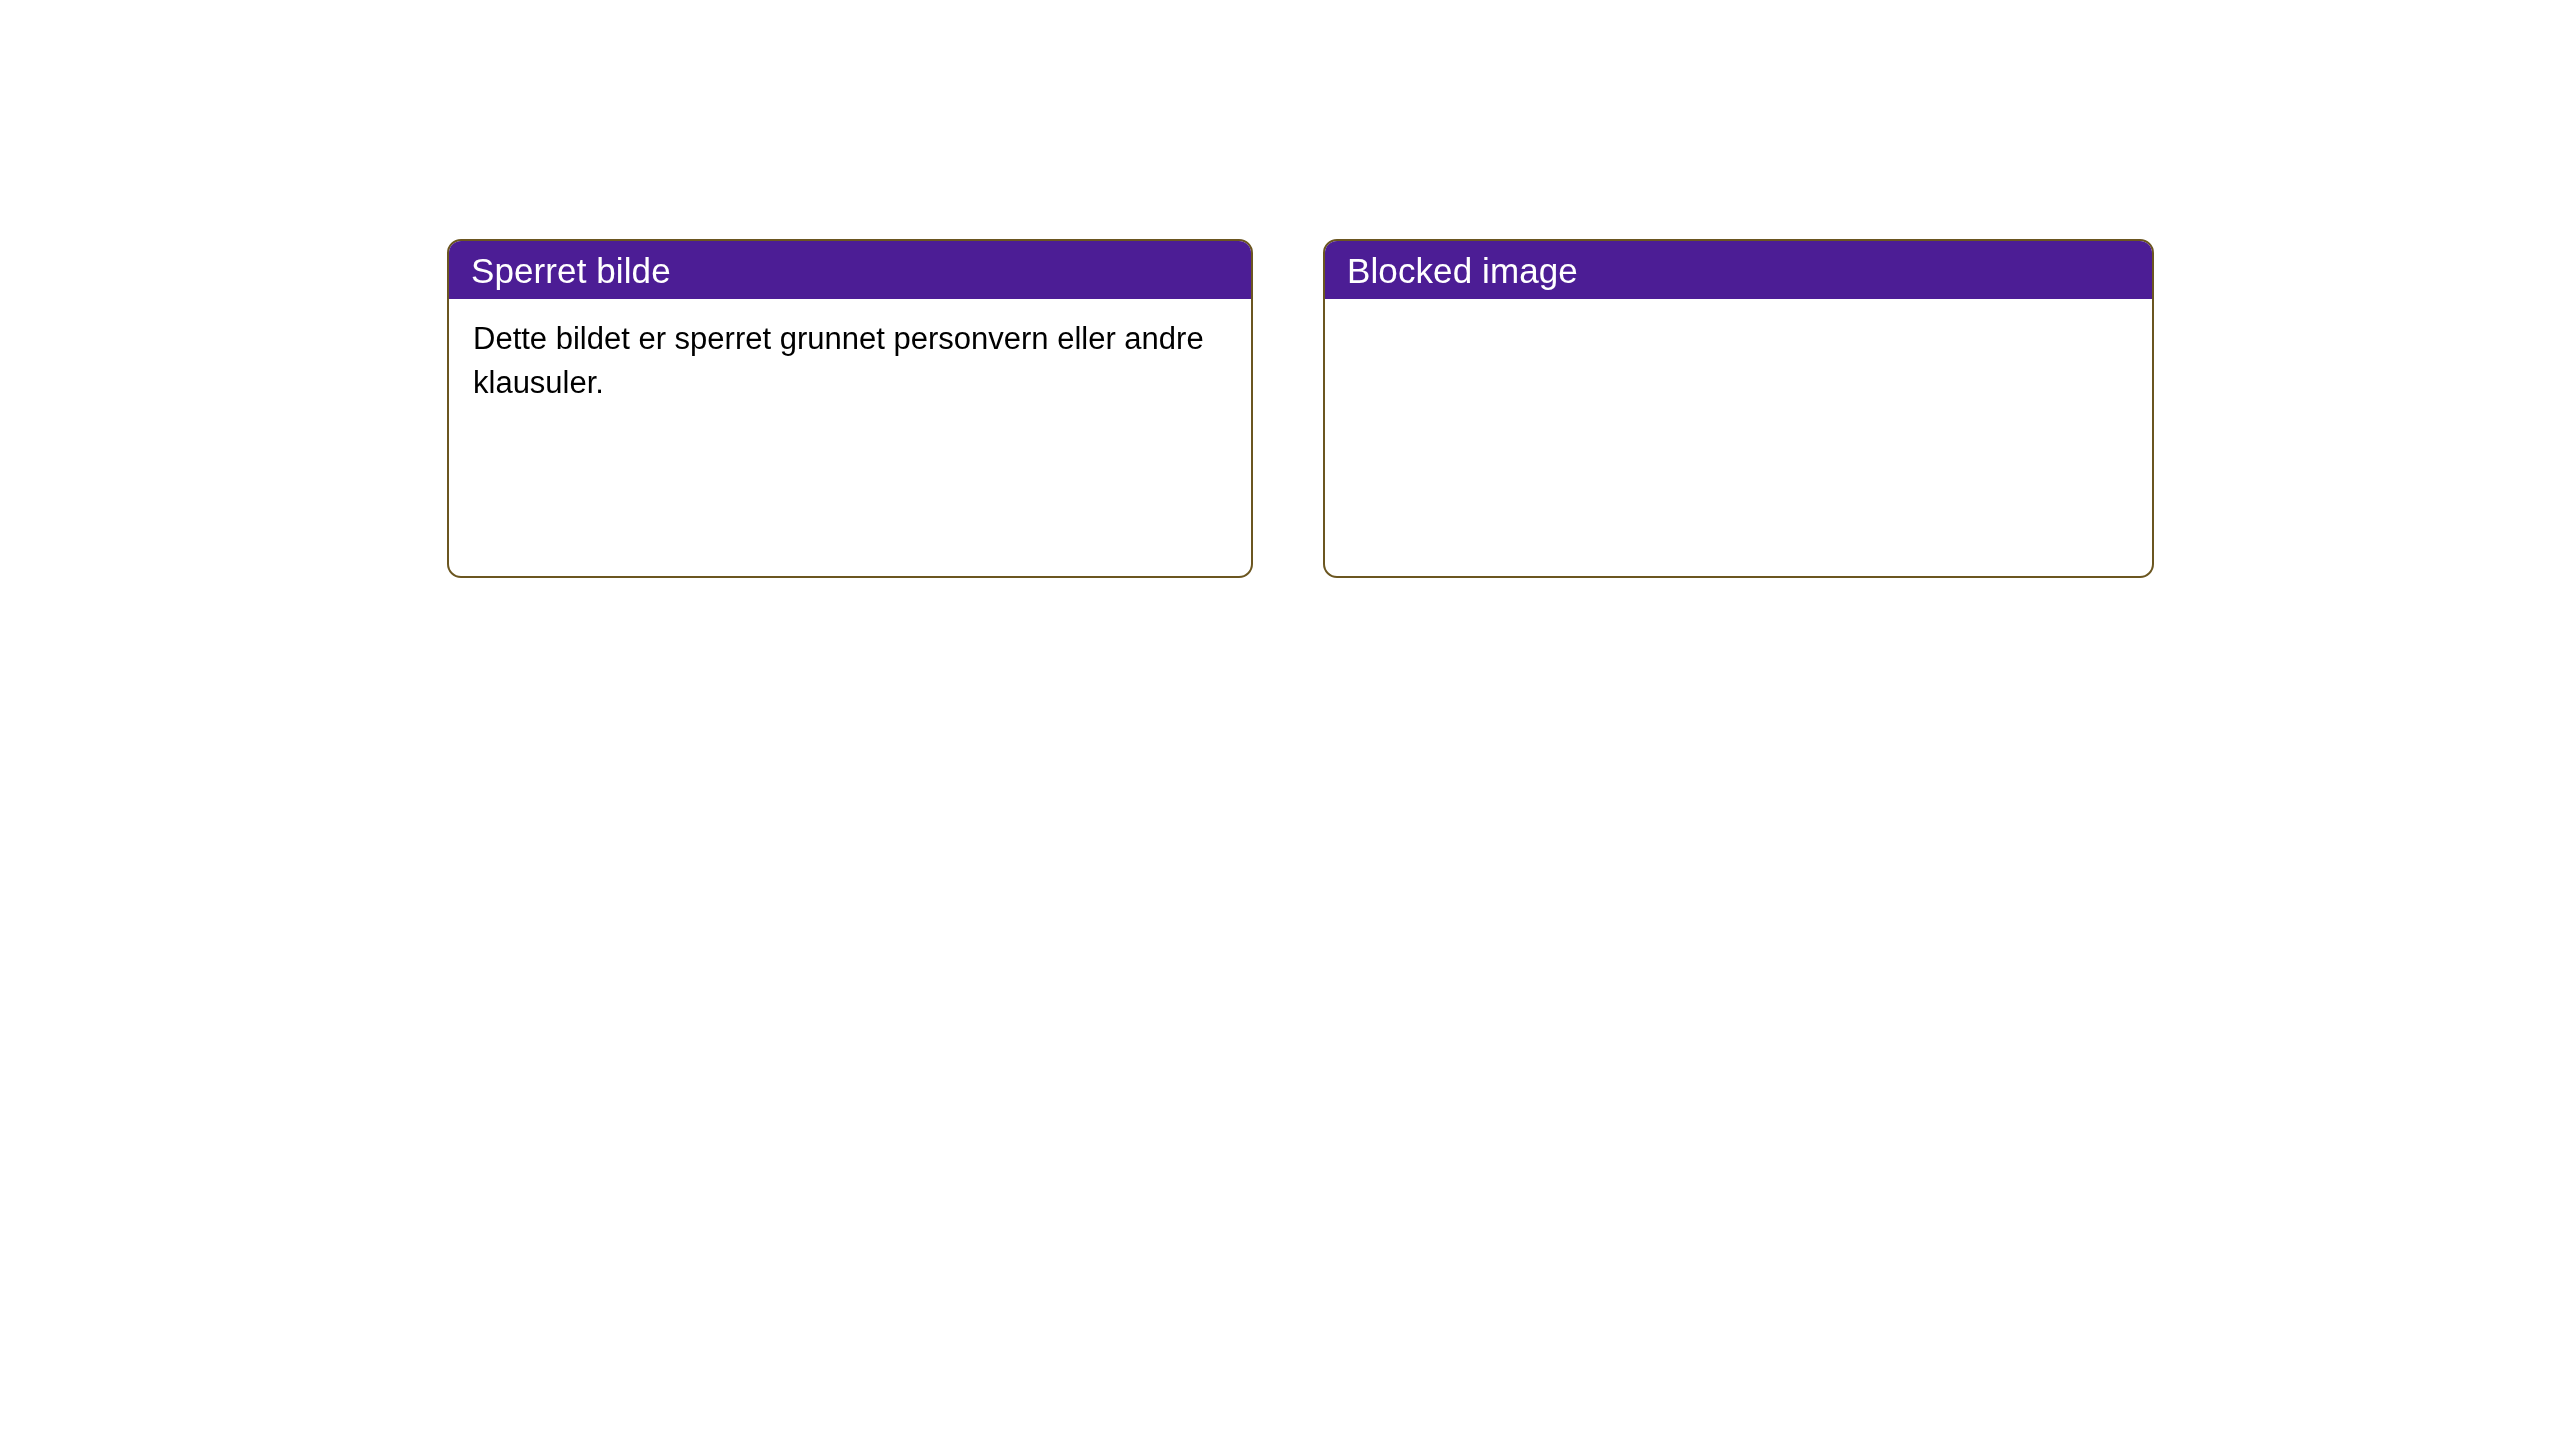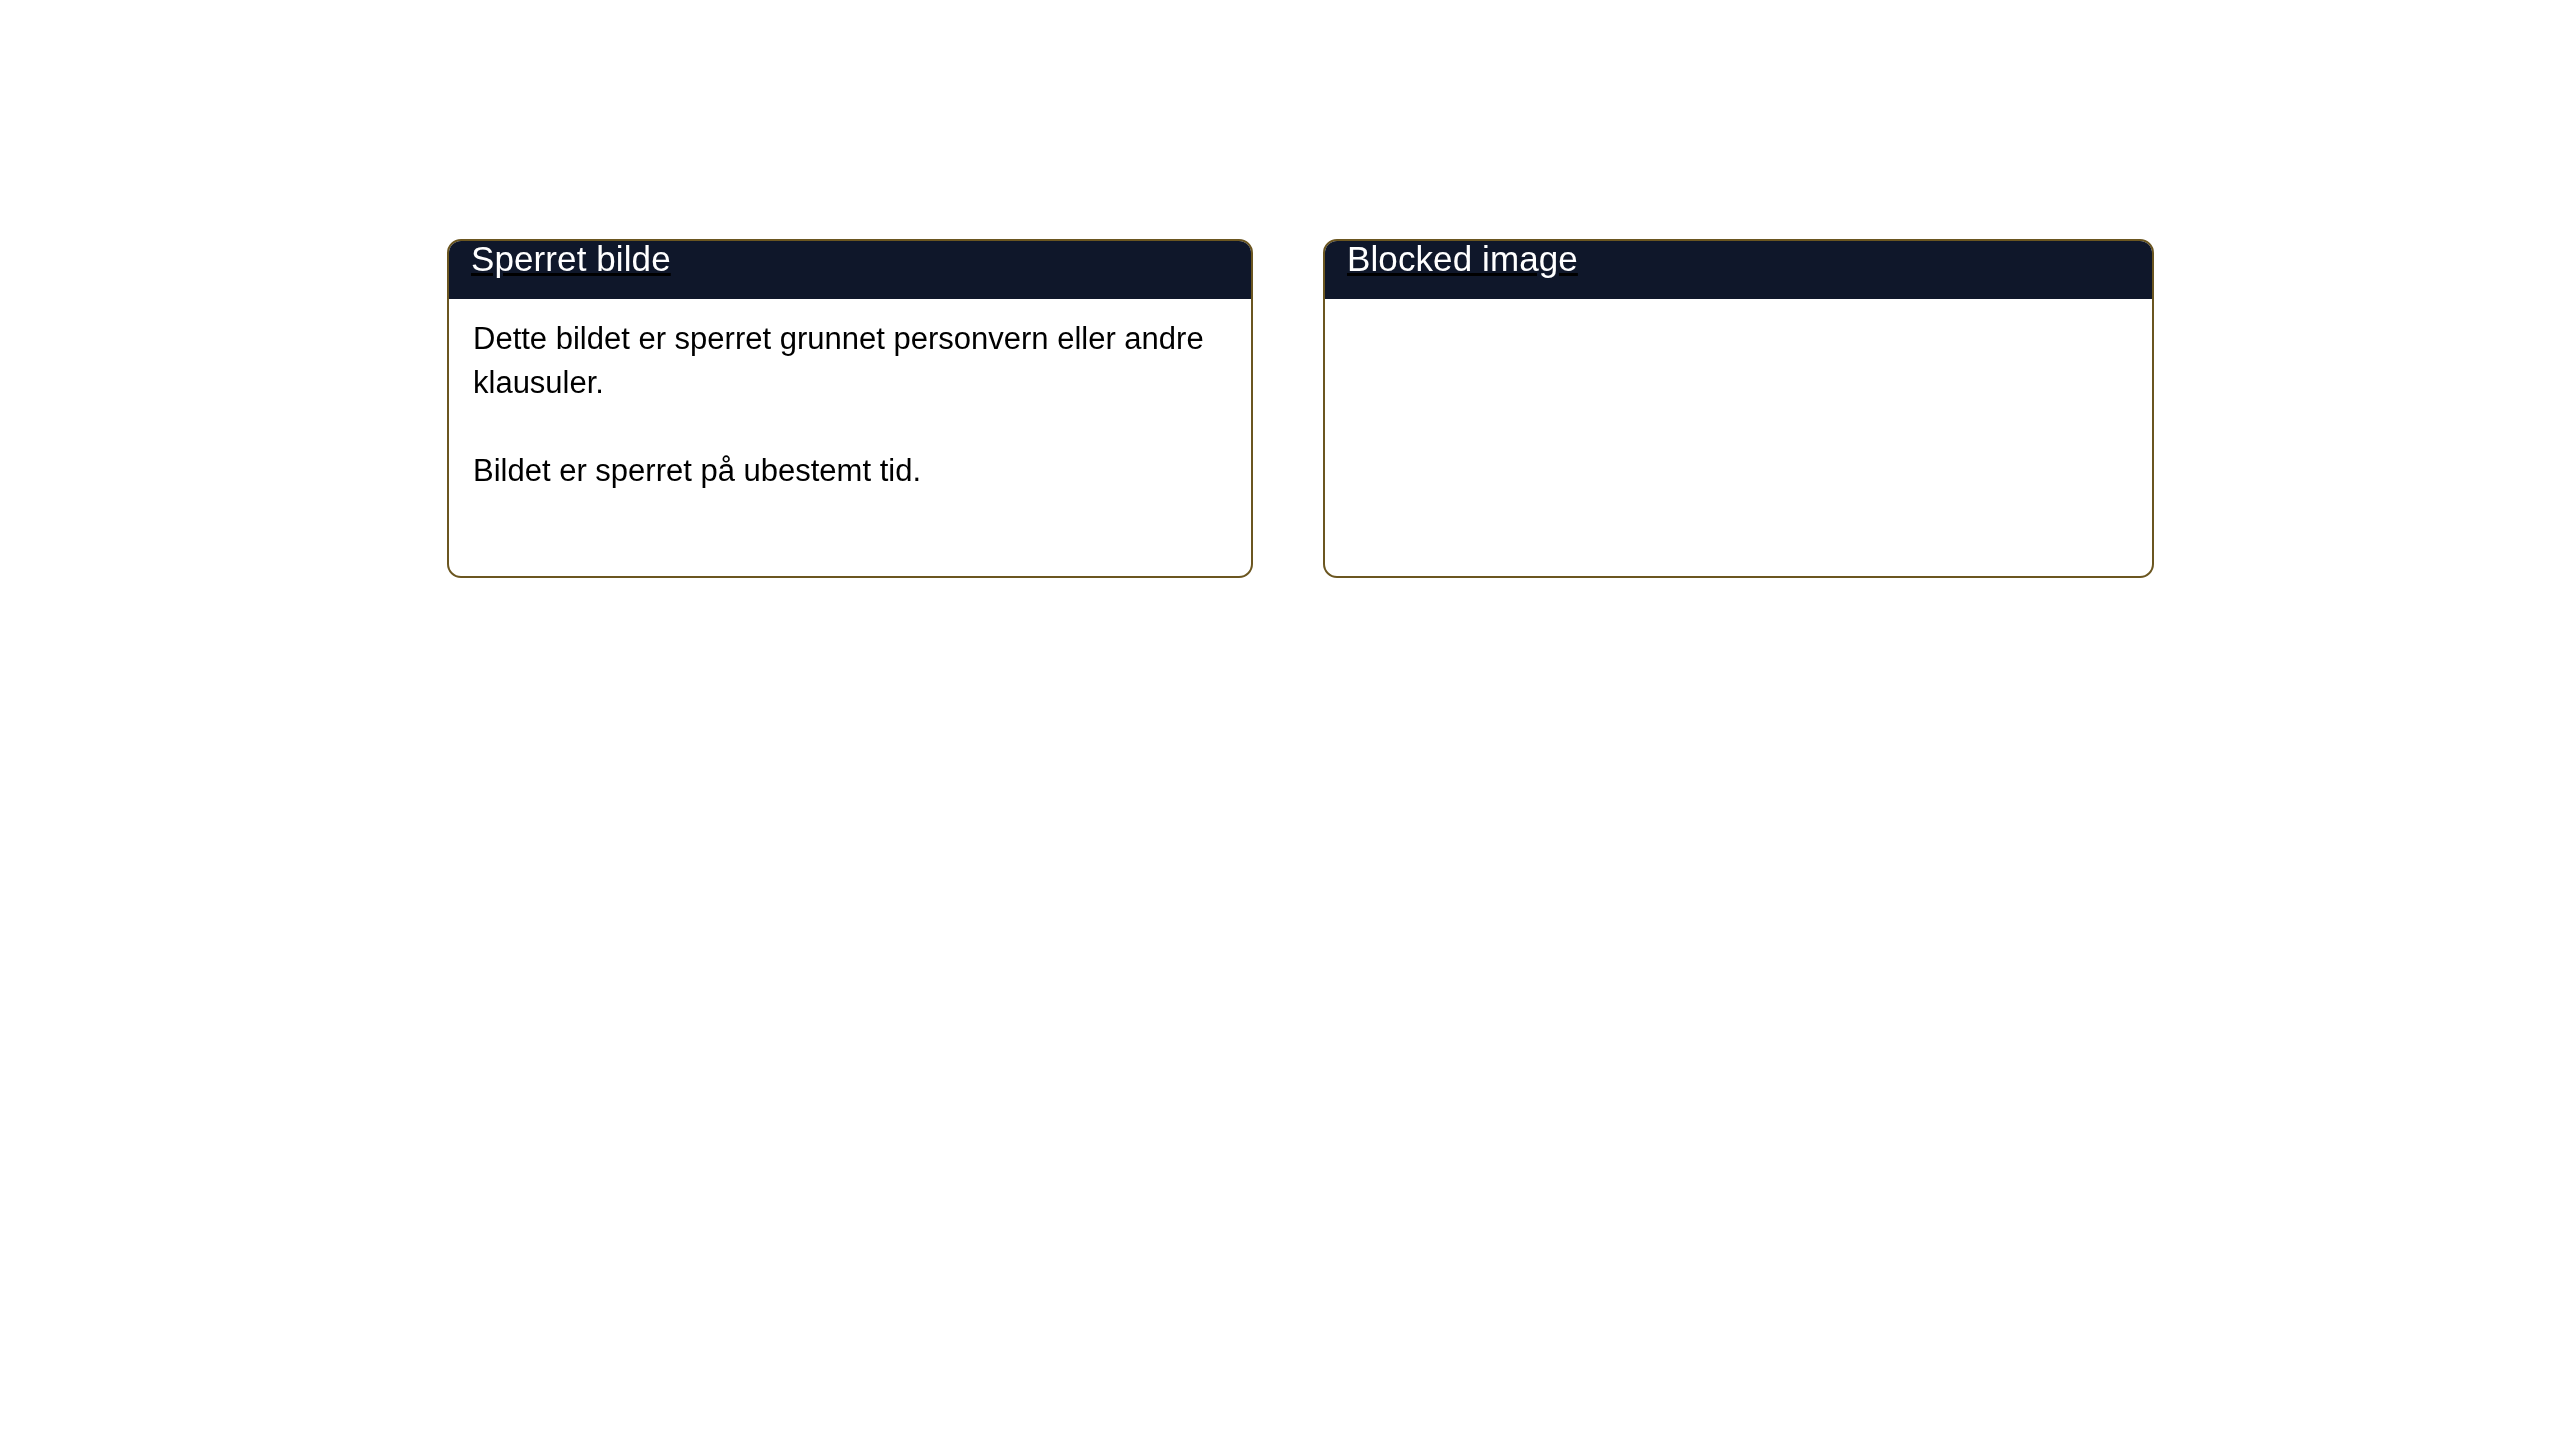--- a/index.html
+++ b/index.html
@@ -41,26 +41,26 @@
   }
 
   .notice-card.right {
     left: 1323px;
     top: 239px;
     width: 831px;
     height: 339px;
   }
 
   .card-header {
-    background: #0f172a;
+    background: #4c1d95;
     height: 58px;
     display: flex;
+    align-items: center;
     padding: 0 0 0 22px;
     box-sizing: border-box;
-    text-decoration: underline;
   }
 
   .card-header-title {
     color: #ffffff;
     font-size: 35px;
     font-weight: 400;
     line-height: 1;
     letter-spacing: 0.1px;
     white-space: nowrap;
   }
@@ -86,21 +86,20 @@
 <body>
 
 <div id="notice-stage">
 
   <div class="notice-card left">
     <div class="card-header">
       <span class="card-header-title">Sperret bilde</span>
     </div>
     <div class="card-body">
       <p class="card-paragraph primary">Dette bildet er sperret grunnet personvern eller andre klausuler.</p>
-      <p class="card-paragraph secondary">Bildet er sperret på ubestemt tid.</p>
     </div>
   </div>
 
   <div class="notice-card right">
     <div class="card-header">
       <span class="card-header-title">Blocked image</span>
     </div>
   </div>
 
 </div>

